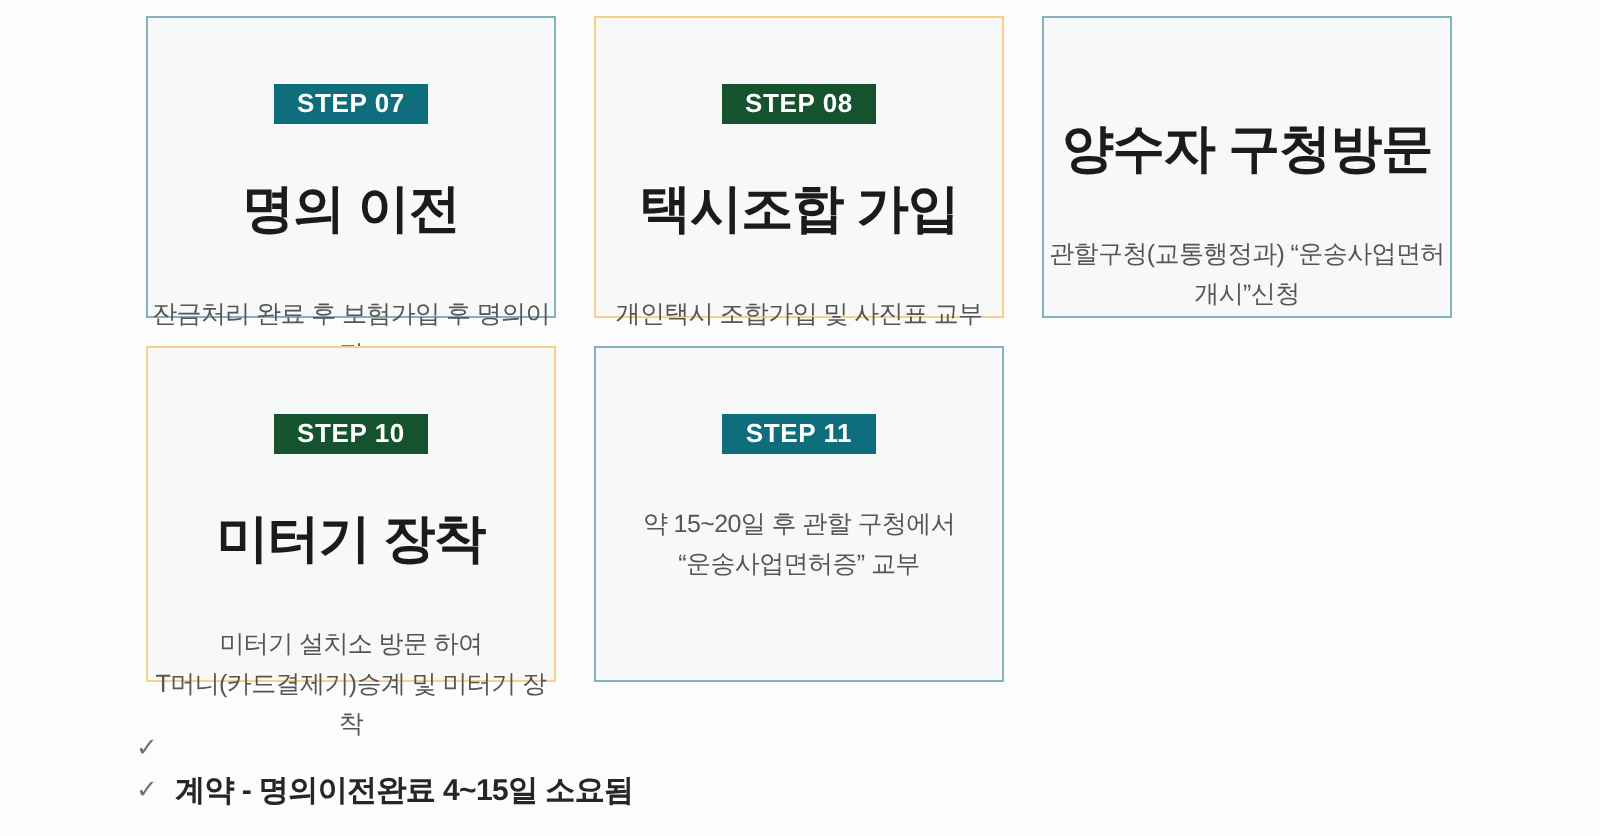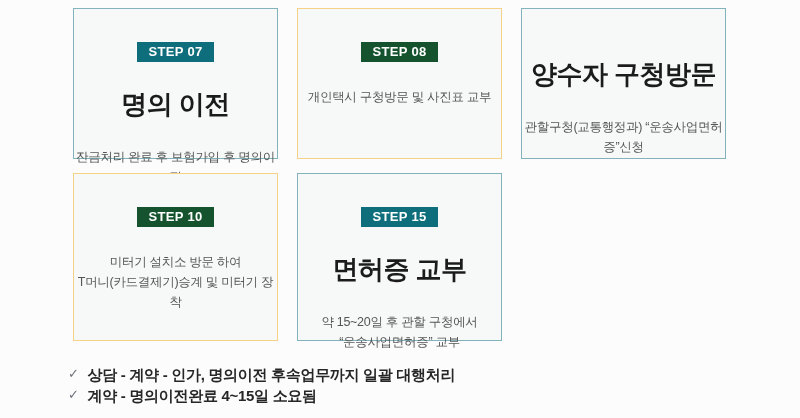--- a/index.html
+++ b/index.html
@@ -80,43 +80,43 @@
 
 <div class="grid">
   <div class="card teal row1">
     <span class="badge">STEP 07</span>
     <h3 class="title">명의 이전</h3>
     <p class="desc">잔금처리 완료 후 보험가입 후 명의이전</p>
   </div>
 
   <div class="card yellow row1">
     <span class="badge">STEP 08</span>
-    <p class="desc">개인택시 구청방문 및 사진표 교부</p>
+    <h3 class="title">택시조합 가입</h3>
+    <p class="desc">개인택시 조합가입 및 사진표 교부</p>
   </div>
 
   <div class="card teal row1">
     <h3 class="title">양수자 구청방문</h3>
-    <p class="desc">관할구청(교통행정과) “운송사업면허증”신청</p>
+    <p class="desc">관할구청(교통행정과) “운송사업면허개시”신청</p>
   </div>
 
   <div class="card yellow row2">
     <span class="badge">STEP 10</span>
+    <h3 class="title">미터기 장착</h3>
     <p class="desc">미터기 설치소 방문 하여<br>T머니(카드결제기)승계 및 미터기 장착</p>
   </div>
 
   <div class="card teal row2">
-    <span class="badge">STEP 15</span>
-    <h3 class="title">면허증 교부</h3>
+    <span class="badge">STEP 11</span>
     <p class="desc">약 15~20일 후 관할 구청에서<br>“운송사업면허증” 교부</p>
   </div>
 </div>
 
 <ul class="notes">
   <li class="note">
     <span class="check">✓</span>
-    <span>상담 - 계약 - 인가, 명의이전 후속업무까지 일괄 대행처리</span>
   </li>
 
   <li class="note">
     <span class="check">✓</span>
     <span>계약 - 명의이전완료 4~15일 소요됨</span>
   </li>
 </ul>
 
 </body></html>

